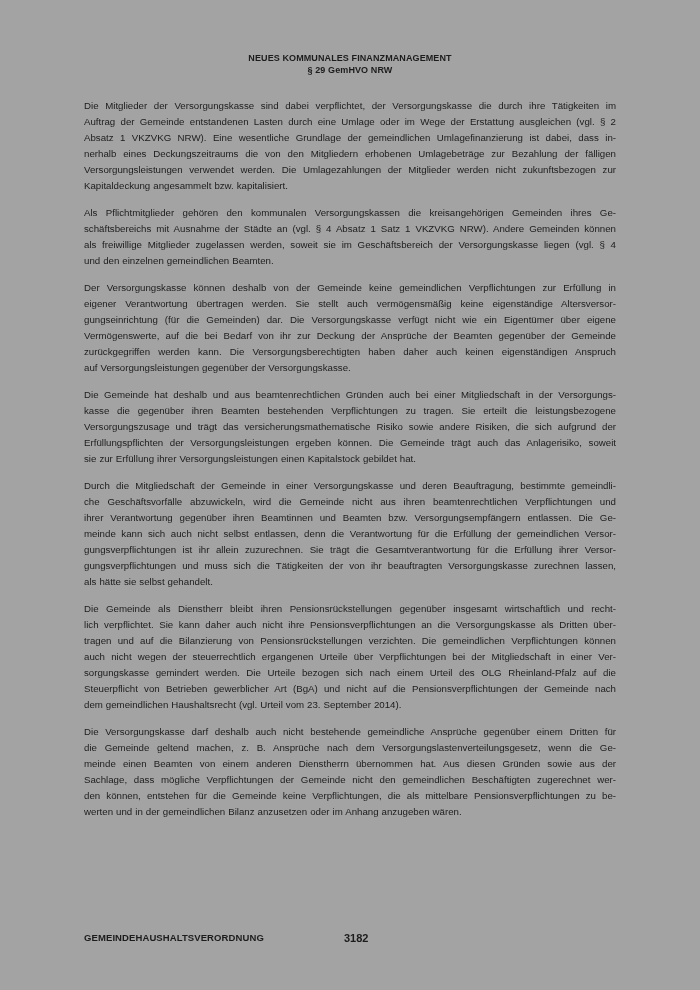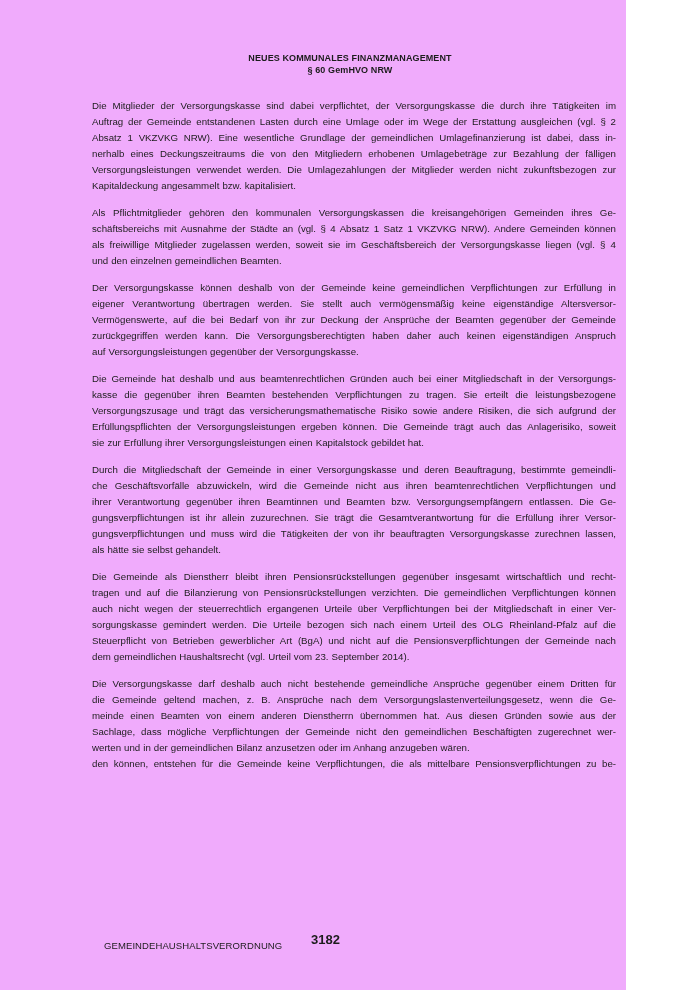--- a/index.html
+++ b/index.html
@@ -2,23 +2,23 @@
 <html lang="de"><head>
 <meta charset="utf-8">
 <style>
   html, body {
     margin: 0;
     padding: 0;
     background: #ffffff;
   }
   .page {
     position: relative;
-    width: 626px;
+    width: 700px;
     height: 990px;
-    background: #f0abfc;
+    background: #a3a3a3;
     font-family: "Liberation Sans", sans-serif;
     color: #1c1c1c;
     overflow: hidden;
   }
   .doc-header {
     position: absolute;
     top: 53px;
     left: 84px;
     width: 532px;
     text-align: center;
@@ -30,21 +30,21 @@
     line-height: 11.5px;
     letter-spacing: 0.1px;
   }
   .doc-body {
     position: absolute;
     top: 98px;
     left: 84px;
     width: 532px;
   }
   .para {
-    margin: 0 0 11px 8px;
+    margin: 0 0 11px 0;
   }
   .line {
     font-size: 9.7px;
     line-height: 16px;
     text-align: justify;
     text-align-last: justify;
     white-space: normal;
     word-spacing: 0.3px;
   }
   .line.last {
@@ -53,96 +53,98 @@
   .doc-footer {
     position: absolute;
     top: 932px;
     left: 84px;
     width: 532px;
     height: 16px;
   }
   .doc-footer .footer-label {
     position: absolute;
     left: 0;
-    top: 8px;
+    top: 0;
     font-size: 9.5px;
-    font-weight: normal;
+    font-weight: bold;
     letter-spacing: 0.1px;
-    margin-left: 20px;
   }
   .doc-footer .footer-page {
     position: absolute;
-    left: 227px;
+    left: 260px;
     top: 0;
-    font-size: 13px;
+    font-size: 11px;
     font-weight: bold;
   }
 </style>
 </head>
 <body>
 
 <div class="page">
 
   <div class="doc-header">
     <div class="title">NEUES KOMMUNALES FINANZMANAGEMENT</div>
-    <div class="subtitle">§ 60 GemHVO NRW</div>
+    <div class="subtitle">§ 29 GemHVO NRW</div>
   </div>
 
   <div class="doc-body" id="paragraphs-container">
       <div class="para">
         <div class="line">Die Mitglieder der Versorgungskasse sind dabei verpflichtet, der Versorgungskasse die durch ihre Tätigkeiten im</div>
         <div class="line">Auftrag der Gemeinde entstandenen Lasten durch eine Umlage oder im Wege der Erstattung ausgleichen (vgl. § 2</div>
         <div class="line">Absatz 1 VKZVKG NRW). Eine wesentliche Grundlage der gemeindlichen Umlagefinanzierung ist dabei, dass in-</div>
         <div class="line">nerhalb eines Deckungszeitraums die von den Mitgliedern erhobenen Umlagebeträge zur Bezahlung der fälligen</div>
         <div class="line">Versorgungsleistungen verwendet werden. Die Umlagezahlungen der Mitglieder werden nicht zukunftsbezogen zur</div>
         <div class="line last">Kapitaldeckung angesammelt bzw. kapitalisiert.</div>
       </div>
       <div class="para">
         <div class="line">Als Pflichtmitglieder gehören den kommunalen Versorgungskassen die kreisangehörigen Gemeinden ihres Ge-</div>
         <div class="line">schäftsbereichs mit Ausnahme der Städte an (vgl. § 4 Absatz 1 Satz 1 VKZVKG NRW). Andere Gemeinden können</div>
         <div class="line">als freiwillige Mitglieder zugelassen werden, soweit sie im Geschäftsbereich der Versorgungskasse liegen (vgl. § 4</div>
         <div class="line last">und den einzelnen gemeindlichen Beamten.</div>
       </div>
       <div class="para">
         <div class="line">Der Versorgungskasse können deshalb von der Gemeinde keine gemeindlichen Verpflichtungen zur Erfüllung in</div>
         <div class="line">eigener Verantwortung übertragen werden. Sie stellt auch vermögensmäßig keine eigenständige Altersversor-</div>
+        <div class="line">gungseinrichtung (für die Gemeinden) dar. Die Versorgungskasse verfügt nicht wie ein Eigentümer über eigene</div>
         <div class="line">Vermögenswerte, auf die bei Bedarf von ihr zur Deckung der Ansprüche der Beamten gegenüber der Gemeinde</div>
         <div class="line">zurückgegriffen werden kann. Die Versorgungsberechtigten haben daher auch keinen eigenständigen Anspruch</div>
         <div class="line last">auf Versorgungsleistungen gegenüber der Versorgungskasse.</div>
       </div>
       <div class="para">
         <div class="line">Die Gemeinde hat deshalb und aus beamtenrechtlichen Gründen auch bei einer Mitgliedschaft in der Versorgungs-</div>
         <div class="line">kasse die gegenüber ihren Beamten bestehenden Verpflichtungen zu tragen. Sie erteilt die leistungsbezogene</div>
         <div class="line">Versorgungszusage und trägt das versicherungsmathematische Risiko sowie andere Risiken, die sich aufgrund der</div>
         <div class="line">Erfüllungspflichten der Versorgungsleistungen ergeben können. Die Gemeinde trägt auch das Anlagerisiko, soweit</div>
         <div class="line last">sie zur Erfüllung ihrer Versorgungsleistungen einen Kapitalstock gebildet hat.</div>
       </div>
       <div class="para">
         <div class="line">Durch die Mitgliedschaft der Gemeinde in einer Versorgungskasse und deren Beauftragung, bestimmte gemeindli-</div>
         <div class="line">che Geschäftsvorfälle abzuwickeln, wird die Gemeinde nicht aus ihren beamtenrechtlichen Verpflichtungen und</div>
         <div class="line">ihrer Verantwortung gegenüber ihren Beamtinnen und Beamten bzw. Versorgungsempfängern entlassen. Die Ge-</div>
+        <div class="line">meinde kann sich auch nicht selbst entlassen, denn die Verantwortung für die Erfüllung der gemeindlichen Versor-</div>
         <div class="line">gungsverpflichtungen ist ihr allein zuzurechnen. Sie trägt die Gesamtverantwortung für die Erfüllung ihrer Versor-</div>
-        <div class="line">gungsverpflichtungen und muss wird die Tätigkeiten der von ihr beauftragten Versorgungskasse zurechnen lassen,</div>
+        <div class="line">gungsverpflichtungen und muss sich die Tätigkeiten der von ihr beauftragten Versorgungskasse zurechnen lassen,</div>
         <div class="line last">als hätte sie selbst gehandelt.</div>
       </div>
       <div class="para">
         <div class="line">Die Gemeinde als Dienstherr bleibt ihren Pensionsrückstellungen gegenüber insgesamt wirtschaftlich und recht-</div>
+        <div class="line">lich verpflichtet. Sie kann daher auch nicht ihre Pensionsverpflichtungen an die Versorgungskasse als Dritten über-</div>
         <div class="line">tragen und auf die Bilanzierung von Pensionsrückstellungen verzichten. Die gemeindlichen Verpflichtungen können</div>
         <div class="line">auch nicht wegen der steuerrechtlich ergangenen Urteile über Verpflichtungen bei der Mitgliedschaft in einer Ver-</div>
         <div class="line">sorgungskasse gemindert werden. Die Urteile bezogen sich nach einem Urteil des OLG Rheinland-Pfalz auf die</div>
         <div class="line">Steuerpflicht von Betrieben gewerblicher Art (BgA) und nicht auf die Pensionsverpflichtungen der Gemeinde nach</div>
         <div class="line last">dem gemeindlichen Haushaltsrecht (vgl. Urteil vom 23. September 2014).</div>
       </div>
       <div class="para">
         <div class="line">Die Versorgungskasse darf deshalb auch nicht bestehende gemeindliche Ansprüche gegenüber einem Dritten für</div>
         <div class="line">die Gemeinde geltend machen, z. B. Ansprüche nach dem Versorgungslastenverteilungsgesetz, wenn die Ge-</div>
         <div class="line">meinde einen Beamten von einem anderen Dienstherrn übernommen hat. Aus diesen Gründen sowie aus der</div>
         <div class="line">Sachlage, dass mögliche Verpflichtungen der Gemeinde nicht den gemeindlichen Beschäftigten zugerechnet wer-</div>
+        <div class="line">den können, entstehen für die Gemeinde keine Verpflichtungen, die als mittelbare Pensionsverpflichtungen zu be-</div>
         <div class="line last">werten und in der gemeindlichen Bilanz anzusetzen oder im Anhang anzugeben wären.</div>
-        <div class="line">den können, entstehen für die Gemeinde keine Verpflichtungen, die als mittelbare Pensionsverpflichtungen zu be-</div>
       </div>
     </div>
 
   <div class="doc-footer">
     <span class="footer-label">GEMEINDEHAUSHALTSVERORDNUNG</span>
     <span class="footer-page">3182</span>
   </div>
 
 </div>
 

